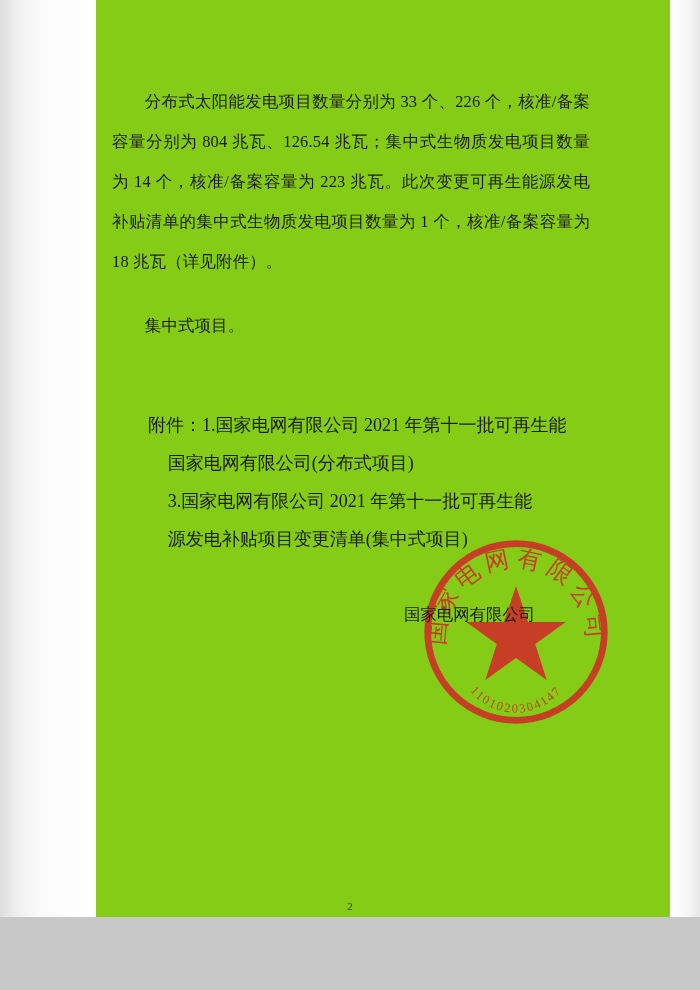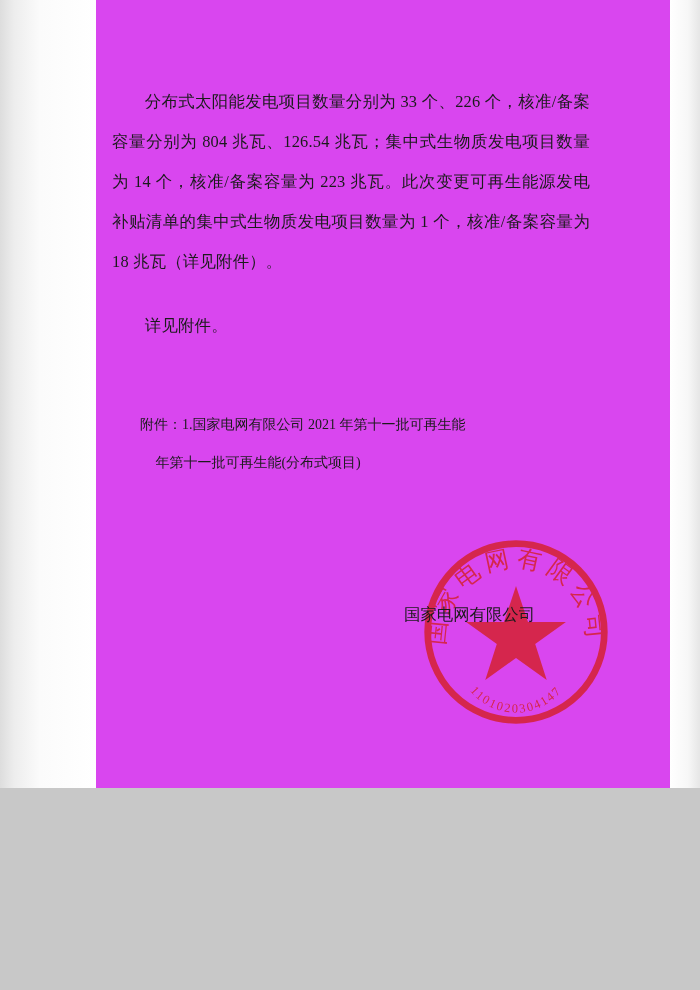--- a/index.html
+++ b/index.html
@@ -9,22 +9,22 @@
   }
   body {
     width: 700px;
     height: 990px;
     overflow: hidden;
     font-family: "Liberation Serif", "DejaVu Serif", serif;
   }
   .page {
     position: relative;
     width: 700px;
-    height: 788px;
-    background: #d946ef;
+    height: 917px;
+    background: #84cc16;
     box-sizing: border-box;
     overflow: hidden;
   }
   
   .page::before {
     content: "";
     position: absolute;
     left: 0; top: 0; bottom: 0;
     width: 96px;
     background: linear-gradient(to right, #dddddd 0px, #ededed 14px, #fbfbfb 40px, #ffffff 96px);
@@ -58,21 +58,21 @@
   .indent2 {
     text-indent: 2em;
   }
   .gap-small { height: 24px; }
   .gap-big { height: 60px; }
 
   .attach-block {
     margin-top: 0;
   }
   .attach-line {
-    font-size: 14px;
+    font-size: 18px;
     line-height: 38px;
     color: #1b1b1b;
     text-indent: 2em;
   }
   .attach-line.cont {
     text-indent: 3.1em;
   }
 
   .sign-block {
     position: absolute;
@@ -111,28 +111,30 @@
 </head>
 <body>
 
 <div class="page">
 
   <div class="content">
 
     <div class="body-text">
       <p class="para indent2">分布式太阳能发电项目数量分别为 33 个、226 个，核准/备案容量分别为 804 兆瓦、126.54 兆瓦；集中式生物质发电项目数量为 14 个，核准/备案容量为 223 兆瓦。此次变更可再生能源发电补贴清单的集中式生物质发电项目数量为 1 个，核准/备案容量为 18 兆瓦（详见附件）。</p>
       <div class="gap-small"></div>
-      <p class="para indent2">详见附件。</p>
+      <p class="para indent2">集中式项目。</p>
     </div>
 
     <div class="gap-big"></div>
 
     <div class="attach-block">
       <div class="attach-line"><span>附件：</span><span>1.国家电网有限公司 2021 年第十一批可再生能</span></div>
-      <div class="attach-line cont">年第十一批可再生能(分布式项目)</div>
+      <div class="attach-line cont">国家电网有限公司(分布式项目)</div>
+      <div class="attach-line cont">3.国家电网有限公司 2021 年第十一批可再生能</div>
+      <div class="attach-line cont">源发电补贴项目变更清单(集中式项目)</div>
     </div>
 
   </div>
 
   <svg class="seal" viewBox="0 0 200 200">
     <circle cx="100" cy="100" r="92" fill="none" stroke="#d5202a" stroke-width="7"></circle>
     <path d="M100 52 L112.5 89.5 L152 89.5 L120 112.5 L132 150 L100 127 L68 150 L80 112.5 L48 89.5 L87.5 89.5 Z" fill="#d5202a"></path>
     <path id="sealTopArc" d="M 26 106 A 74 74 0 0 1 174 106" fill="none"></path>
     <text font-family="'Liberation Serif', serif" font-size="25" fill="#d5202a" letter-spacing="6">
       <textPath href="#sealTopArc" startOffset="50%" text-anchor="middle">国家电网有限公司</textPath>

